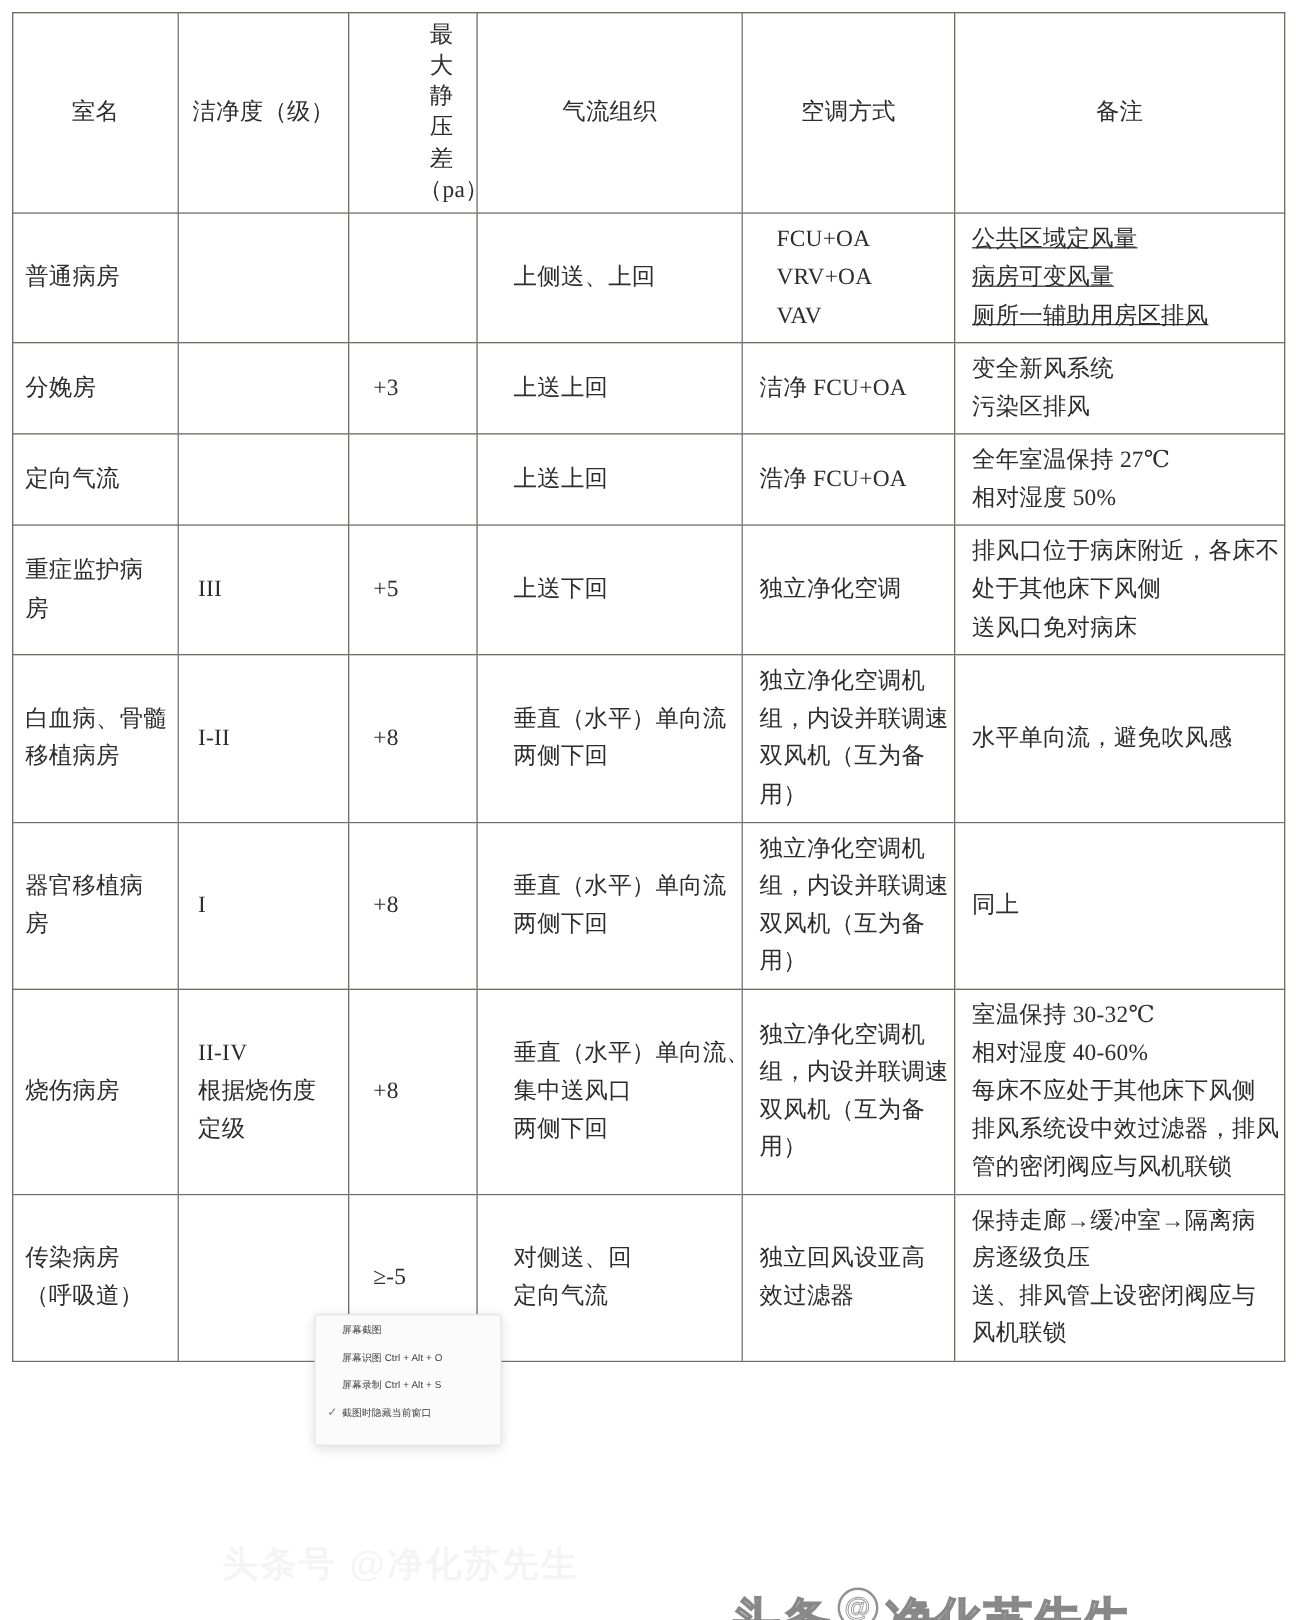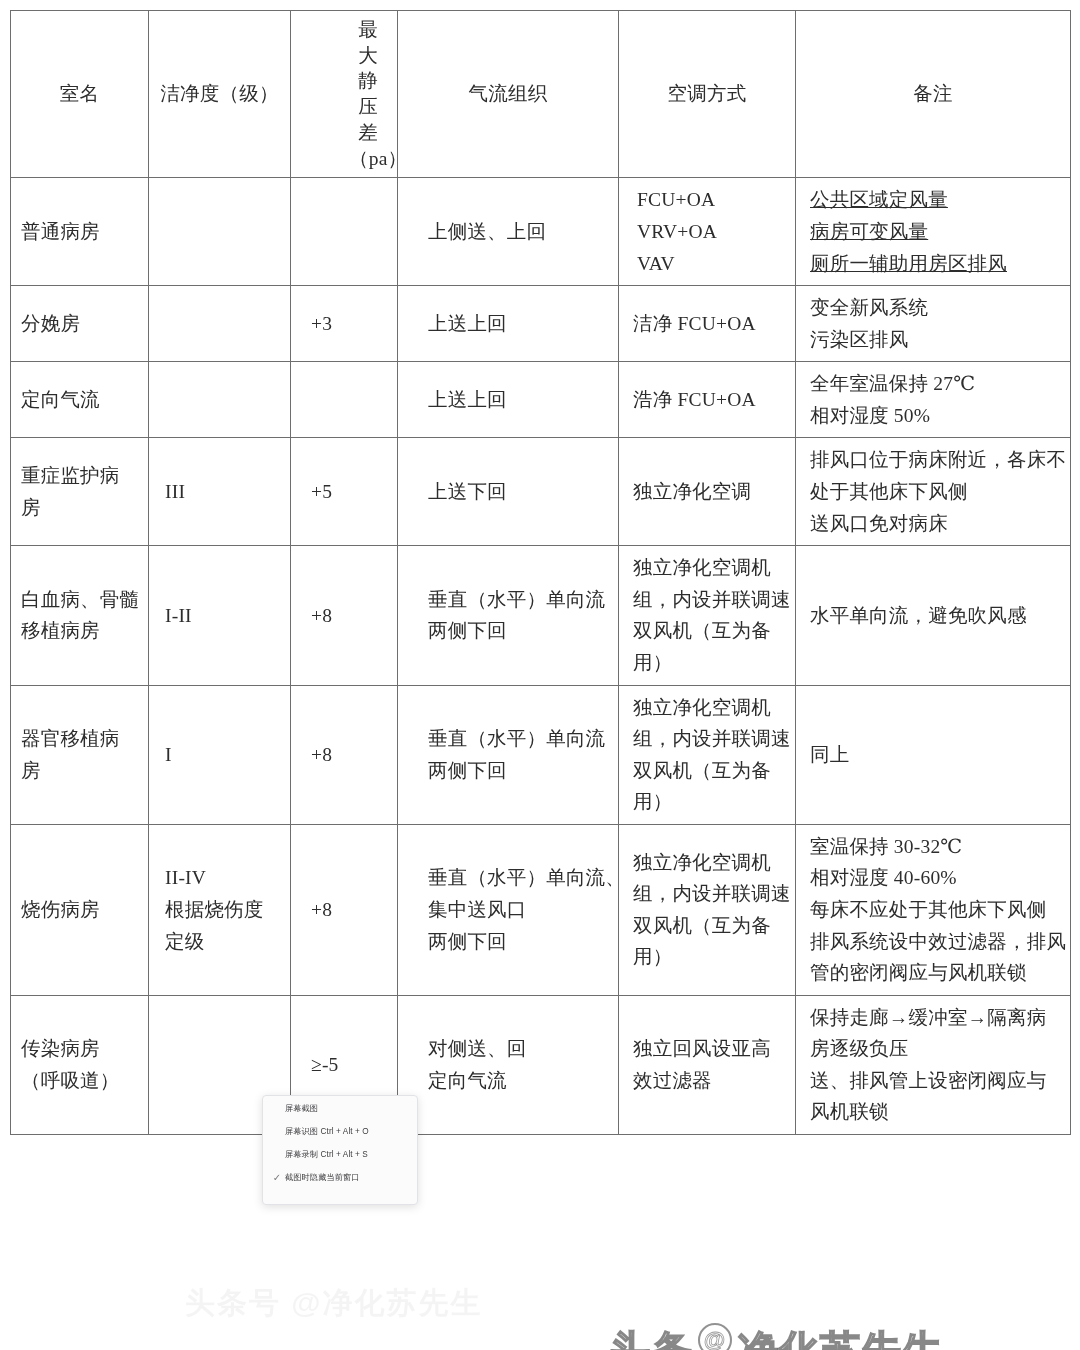--- a/index.html
+++ b/index.html
@@ -170,21 +170,21 @@
   <tbody id="table-body">
       <tr class="grp-end">
         <td class="ta-l cell-lines">
           <div>普通病房</div>
         </td>
         <td class="ta-l cell-lines" style="padding-left: 16px;"></td>
         <td class="ta-l cell-lines" style="padding-left: 20px;"></td>
         <td class="ta-l cell-lines" style="padding-left: 30px;">
           <div>上侧送、上回</div>
         </td>
-        <td class="ta-l cell-lines" style="padding-left: 18px;">
+        <td class="ta-l cell-lines" style="padding-left: 28px;">
           <div>FCU+OA</div>
           <div>VRV+OA</div>
           <div>VAV</div>
         </td>
         <td class="ta-l cell-lines" style="padding-left: 14px; text-decoration: underline;">
           <div>公共区域定风量</div>
           <div>病房可变风量</div>
           <div>厕所一辅助用房区排风</div>
         </td>
       </tr>

